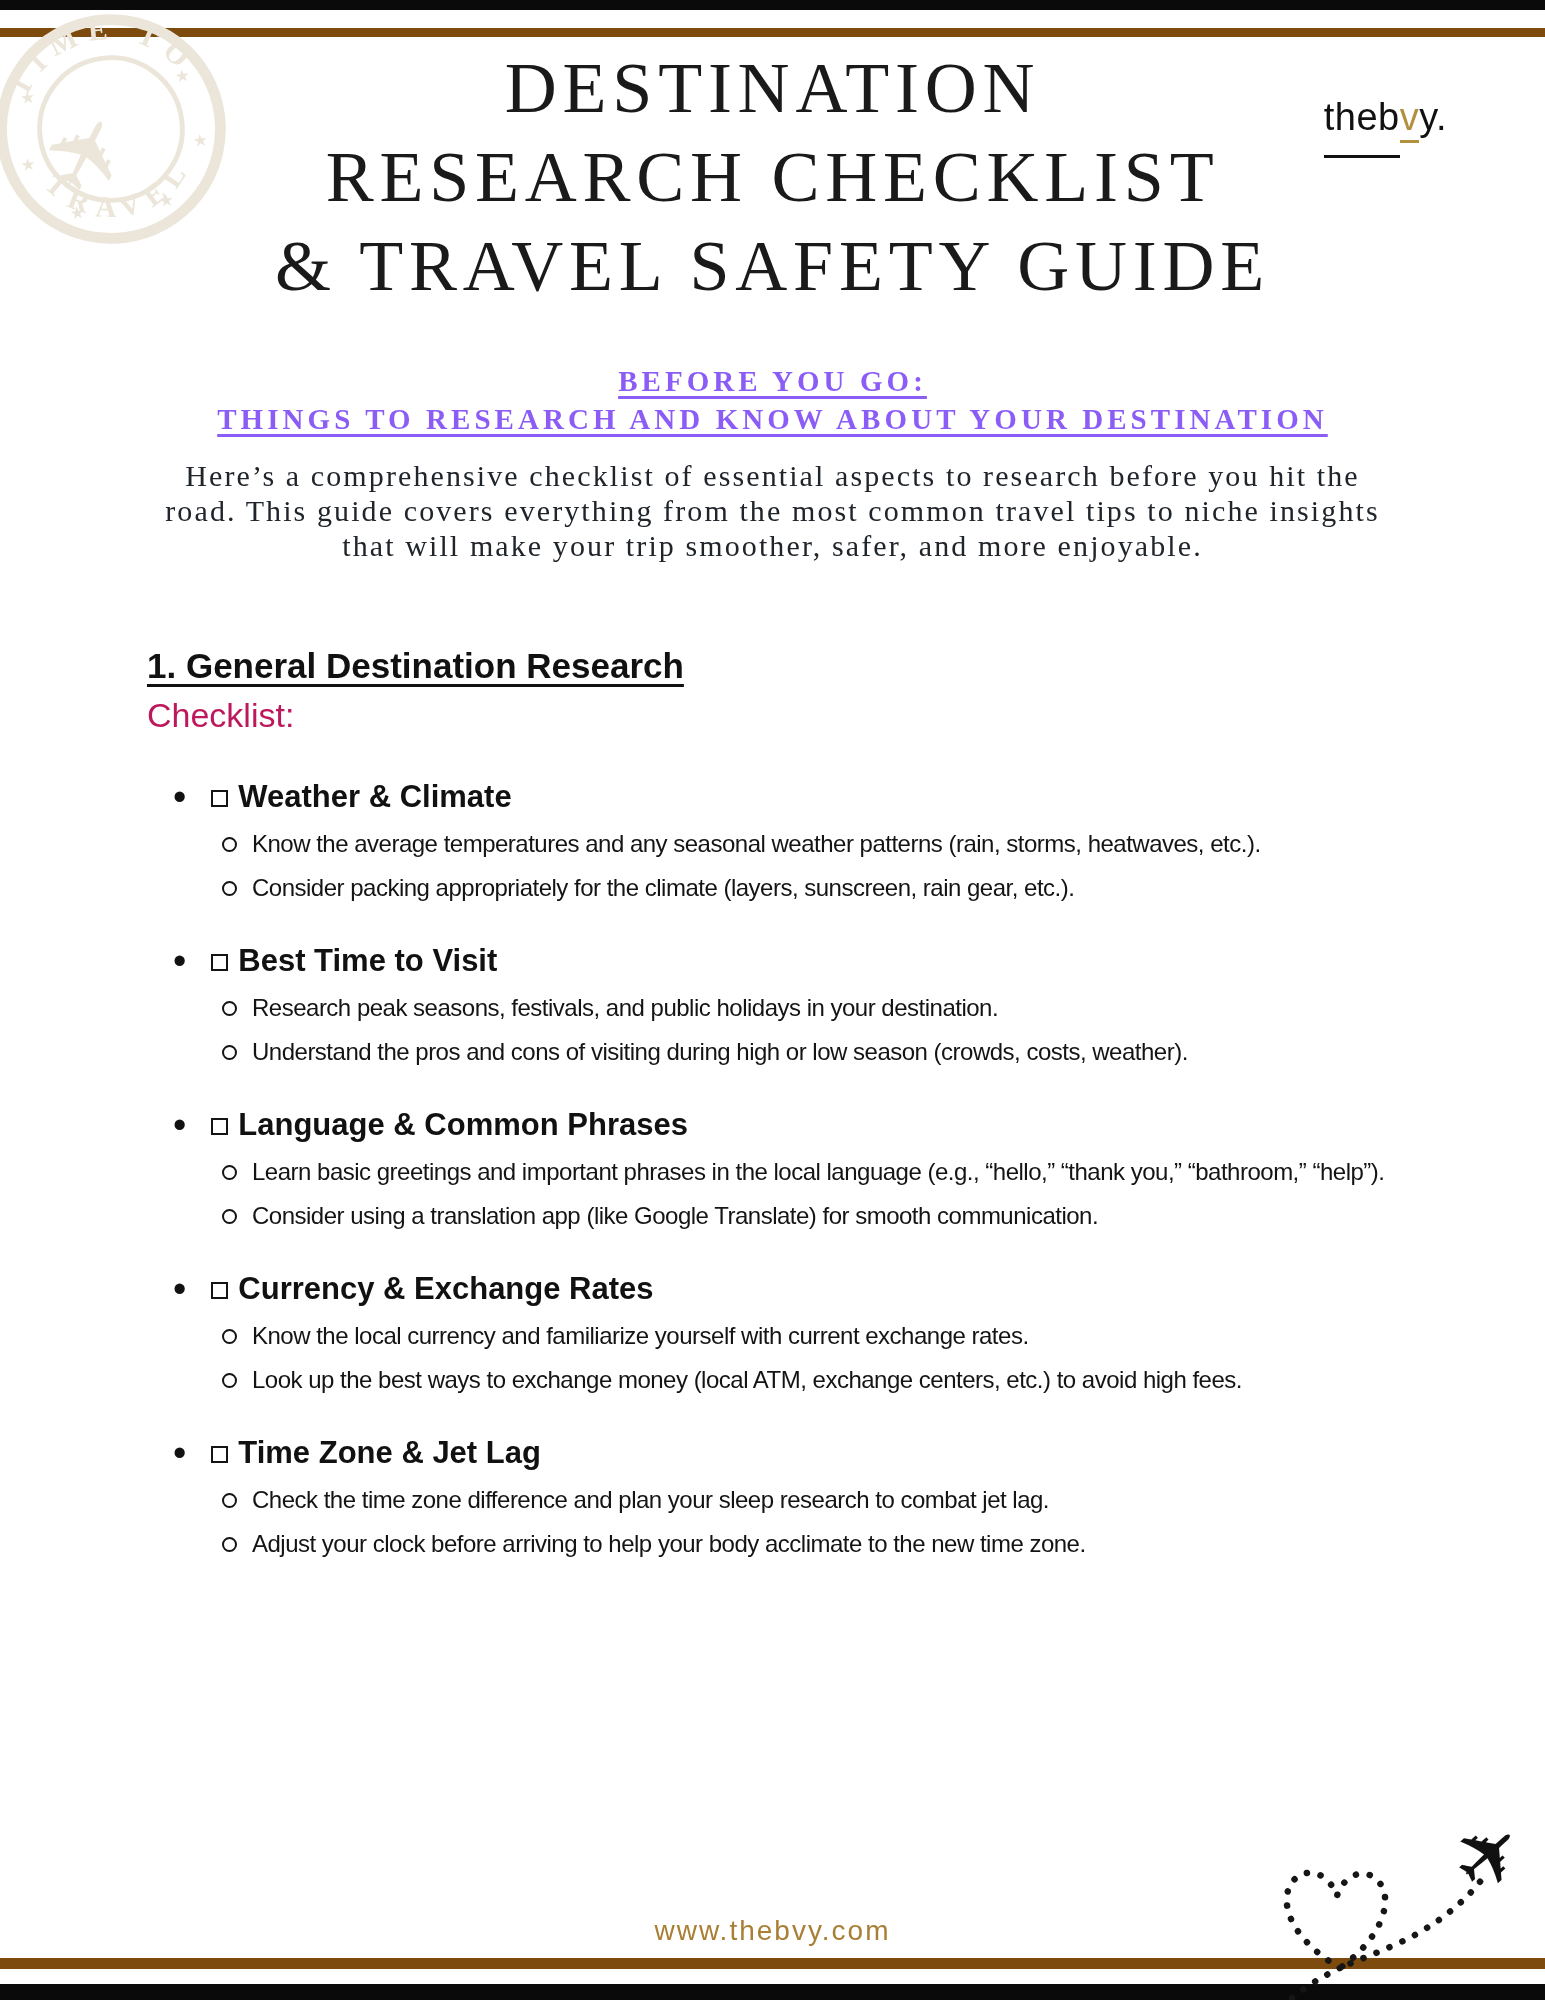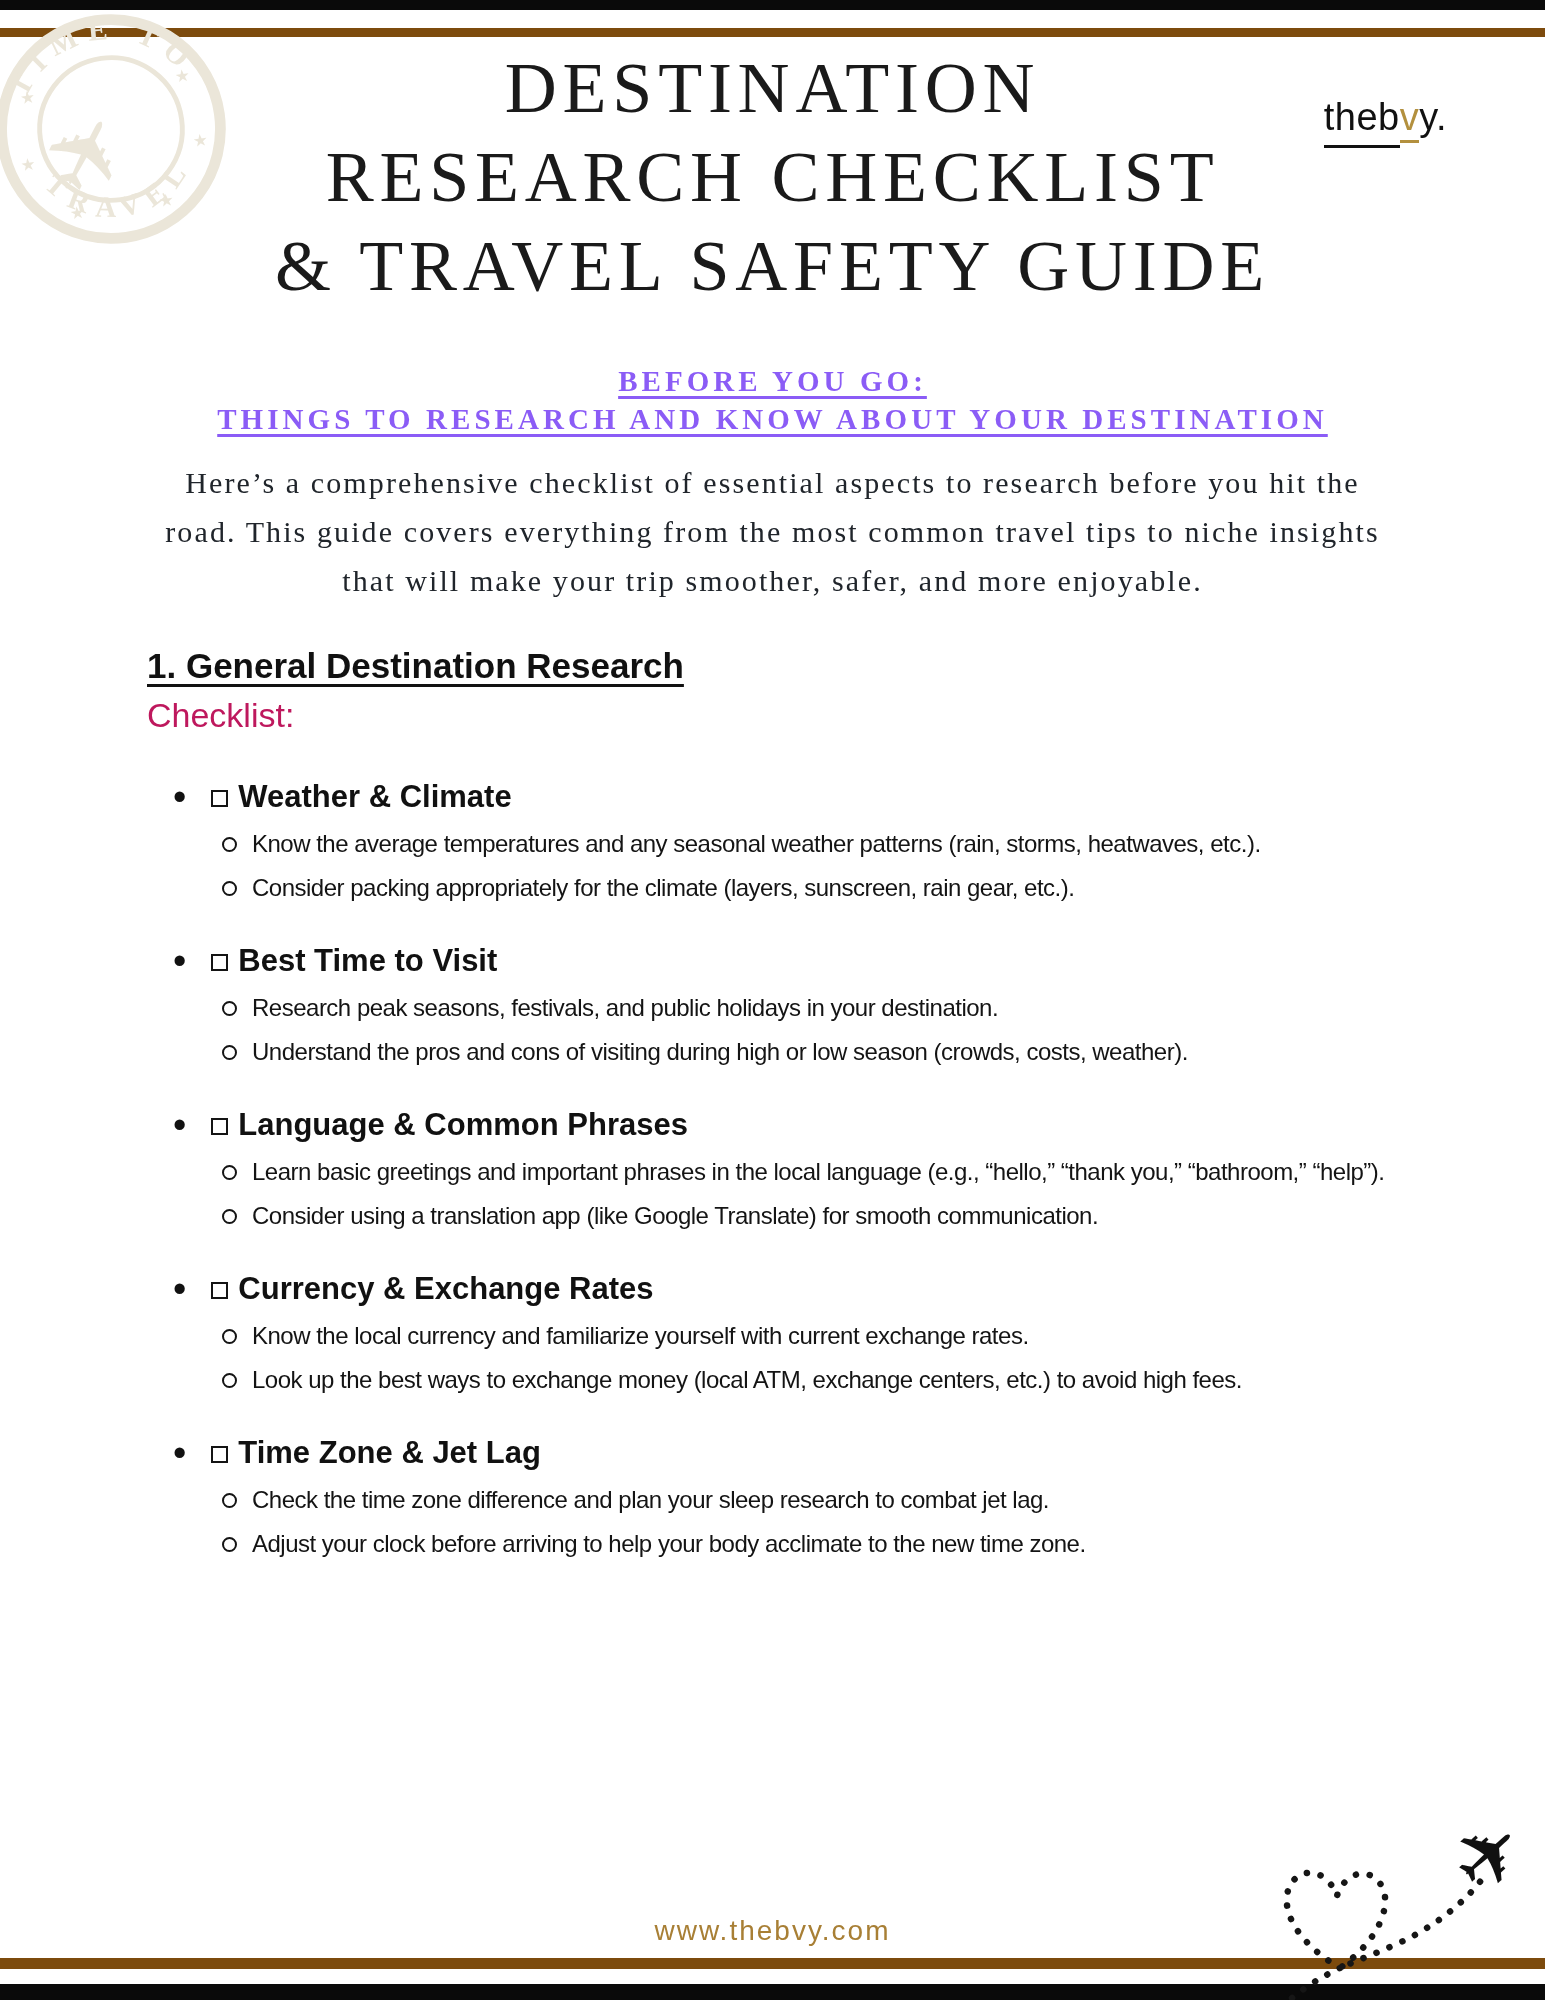--- a/index.html
+++ b/index.html
@@ -33,21 +33,21 @@
     text-align: center; z-index: 2;
     font-family: "Liberation Serif", serif;
     font-size: 72px; line-height: 89px; letter-spacing: 0.08em;
     color: #1a1a1a; font-weight: 400;
   }
   .brand {
     position: absolute; right: 98px; top: 96px; z-index: 3;
     font-family: "Liberation Sans", sans-serif;
     font-size: 38px; letter-spacing: 0.5px; color: #111111;
   }
-  .brand .u-black { border-bottom: 3px solid #111111; padding-bottom: 7px; }
+  .brand .u-black { border-bottom: 3px solid #111111; padding-bottom: 17px; }
   .brand .u-gold  { border-bottom: 3px solid #b3903e; padding-bottom: 2px; color: #b3903e; }
 
   
   .subtitle {
     position: absolute; left: 0; top: 362px; width: 100%;
     text-align: center; z-index: 2;
     font-family: "Liberation Serif", serif; font-weight: bold;
     font-size: 29px; line-height: 38px; letter-spacing: 0.14em;
     color: #8b5cf6;
   }
@@ -55,21 +55,21 @@
     text-decoration: underline;
     text-decoration-thickness: 2.5px;
     text-underline-offset: 5px;
   }
 
   
   .intro {
     position: absolute; left: 50%; top: 458px; transform: translateX(-50%);
     width: 1235px; text-align: center; z-index: 2;
     font-family: "Liberation Serif", serif;
-    font-size: 30px; line-height: 49px; letter-spacing: 0.07em;
+    font-size: 30px; line-height: 35px; letter-spacing: 0.07em;
     color: #20252b; margin: 0;
   }
 
   
   .section-heading {
     position: absolute; left: 147px; top: 645px; z-index: 2;
     font-size: 35px; line-height: 42px; font-weight: bold; margin: 0;
     text-decoration: underline; text-decoration-thickness: 3px; text-underline-offset: 6px;
     color: #111111;
   }

